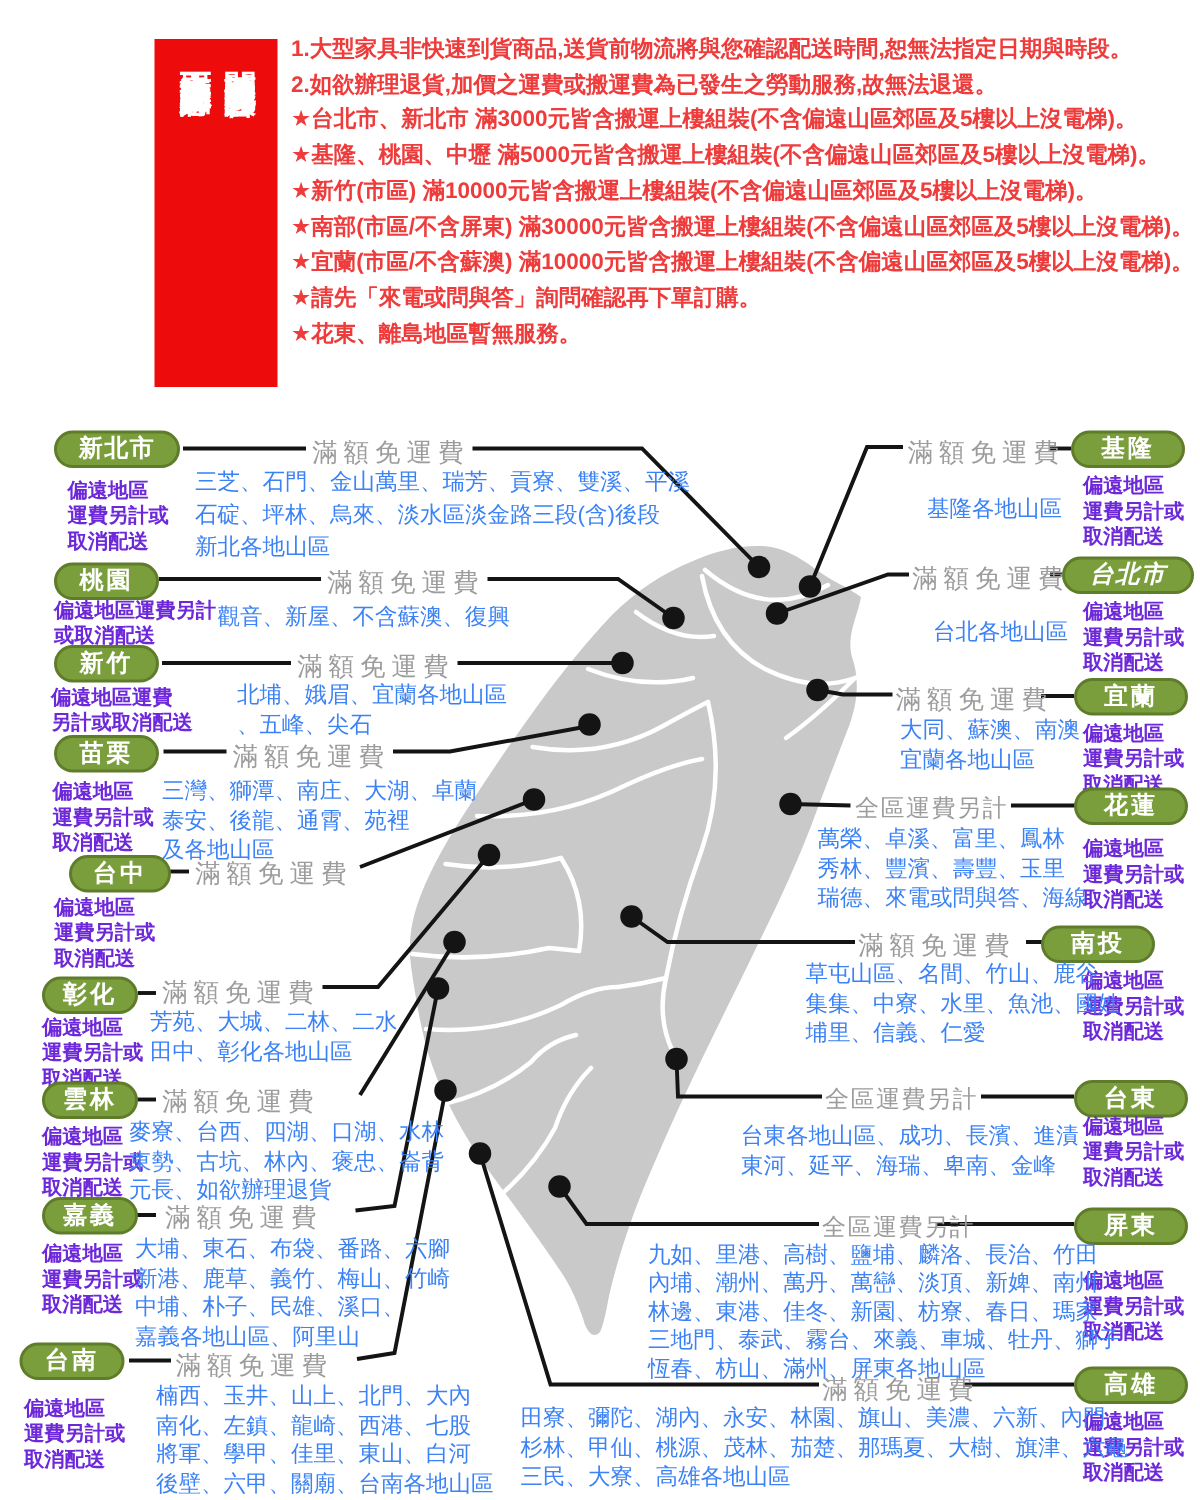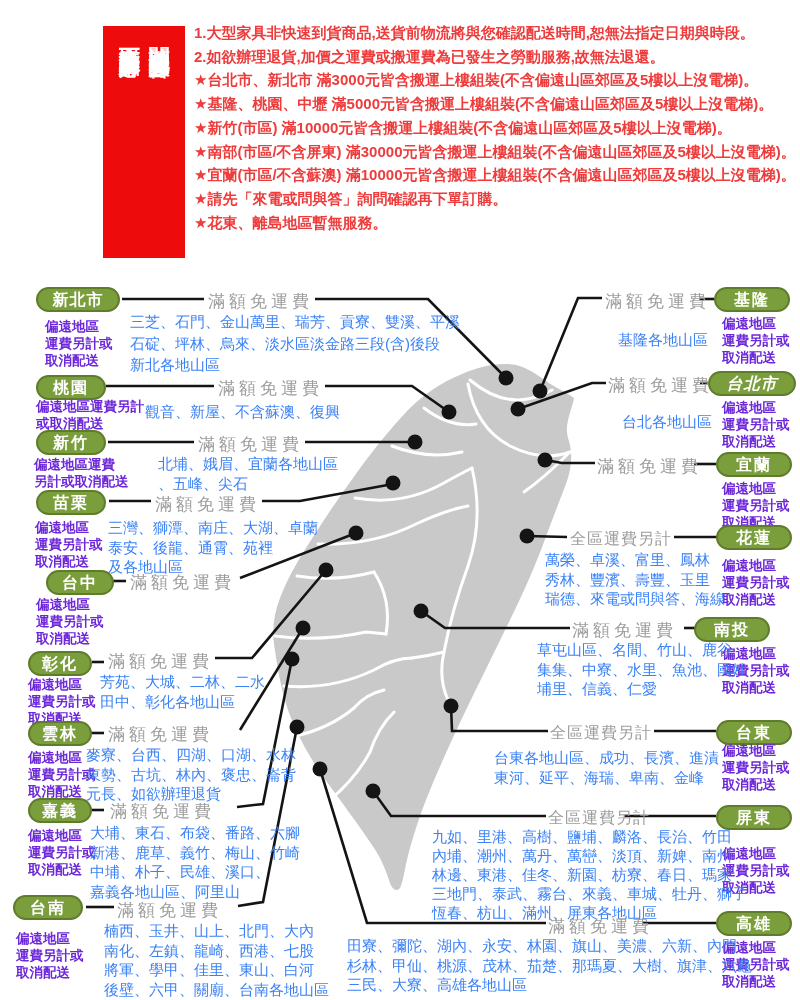--- a/index.html
+++ b/index.html
@@ -242,20 +242,22 @@
   <div class="abs note" style="left:722px;top:399px;">偏遠地區
 運費另計或
 取消配送</div>
   <div class="abs districts" style="left:622px;top:412px;">台北各地山區</div>
 
   <div class="abs pill" style="left:716px;top:452px;width:72px;">宜蘭</div>
   <div class="abs fee" style="left:597px;top:455px;">滿額免運費</div>
   <div class="abs note" style="left:722px;top:480px;">偏遠地區
 運費另計或
 取消配送</div>
+  <div class="abs districts" style="left:600px;top:477px;">大同、蘇澳、南澳
+宜蘭各地山區</div>
 
   <div class="abs pill" style="left:716px;top:525px;width:72px;">花蓮</div>
   <div class="abs fee2" style="left:570px;top:529px;">全區運費另計</div>
   <div class="abs note" style="left:722px;top:557px;">偏遠地區
 運費另計或
 取消配送</div>
   <div class="abs districts" style="left:545px;top:550px;">萬榮、卓溪、富里、鳳林
 秀林、豐濱、壽豐、玉里
 瑞德、來電或問與答、海線</div>
 

